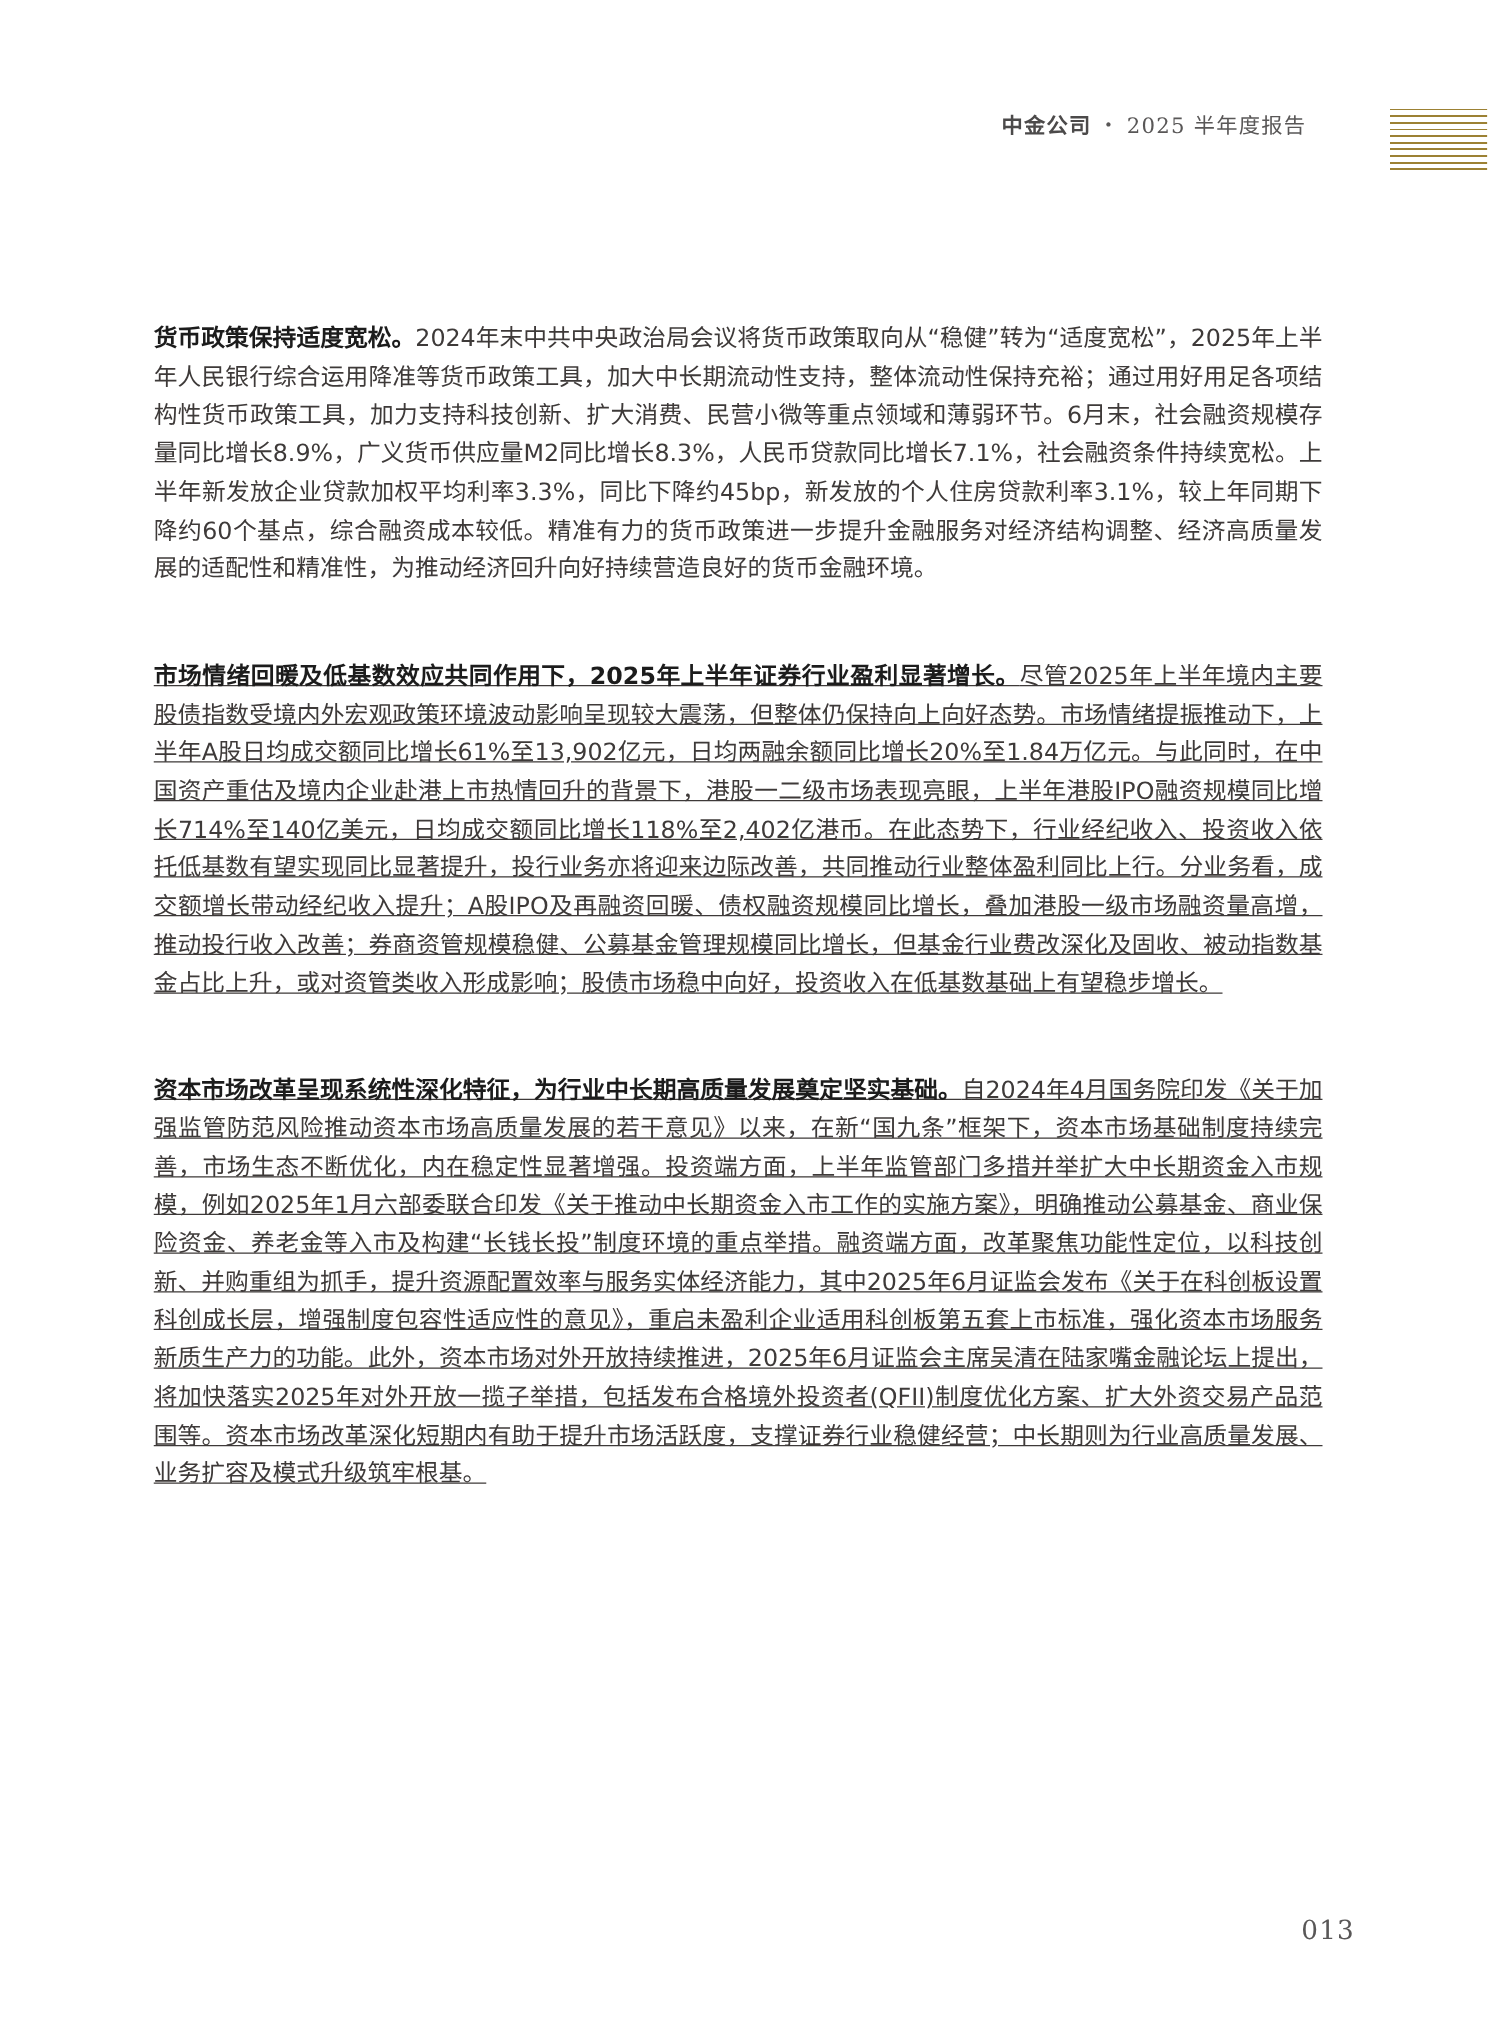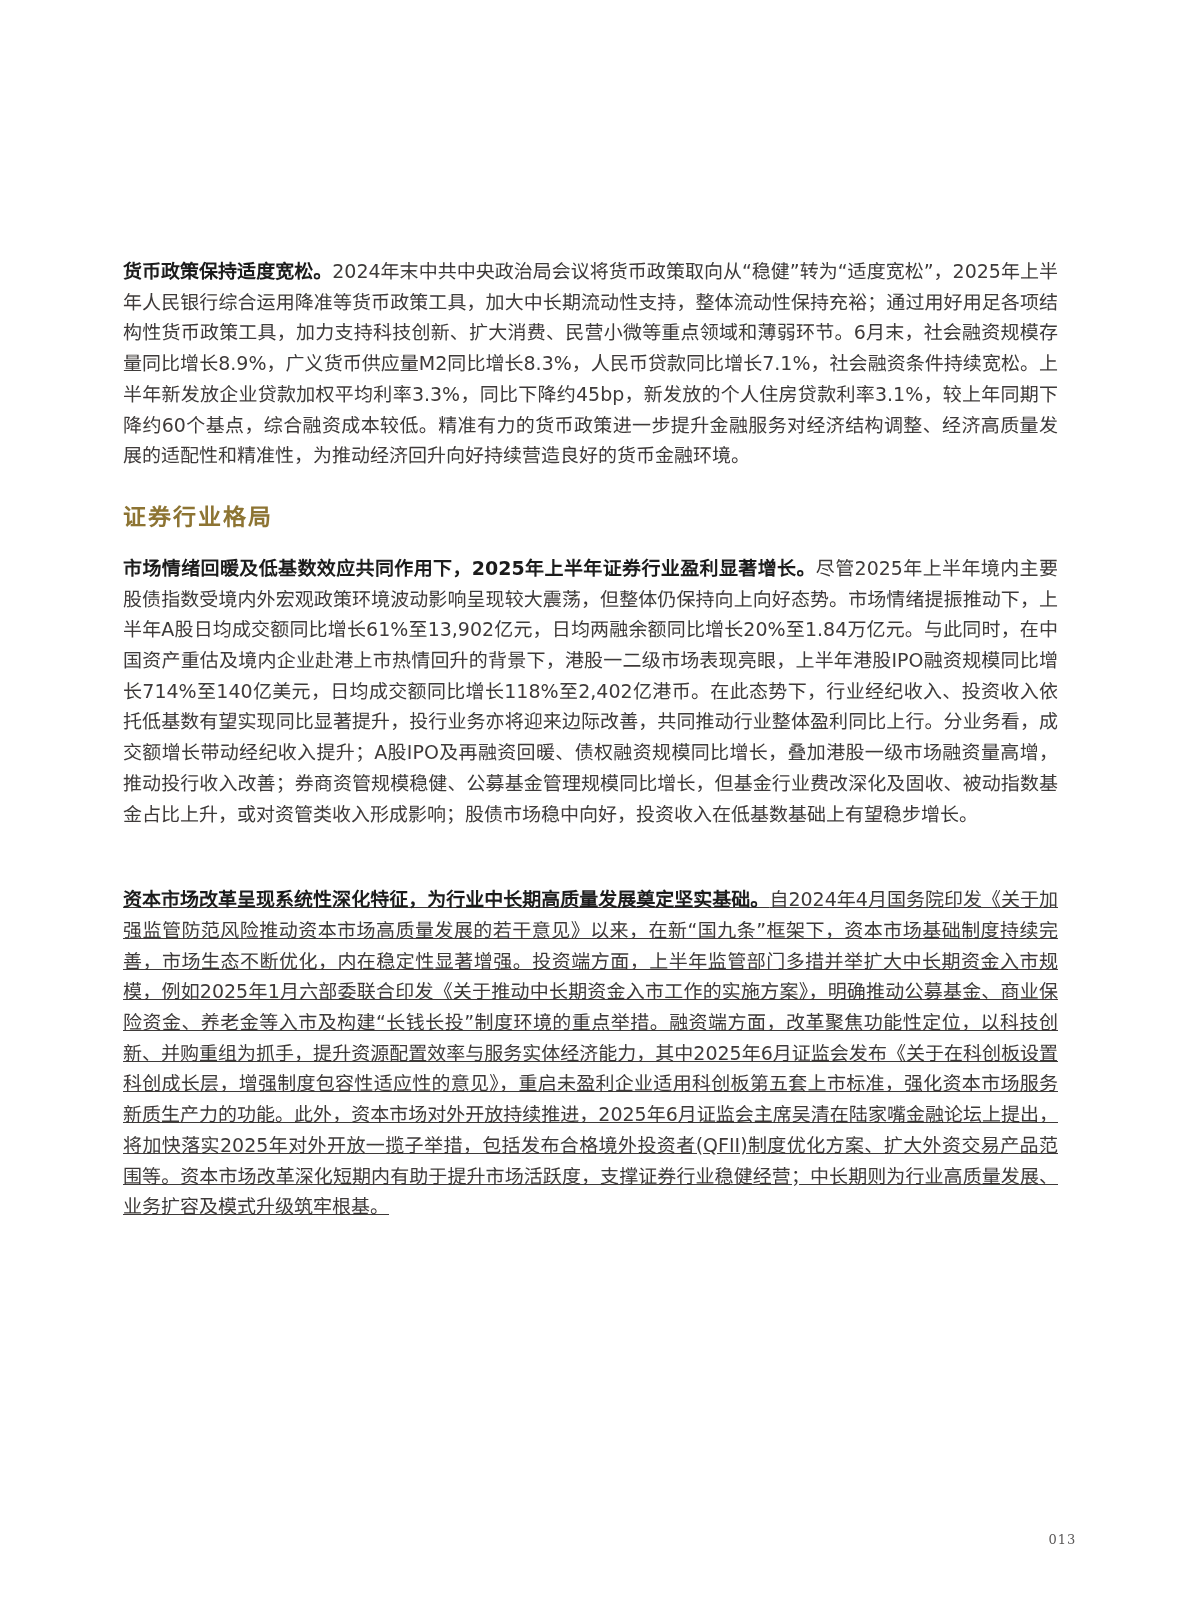--- a/index.html
+++ b/index.html
@@ -93,36 +93,41 @@
   .para + .para { margin-top: 55px; text-decoration: underline; }
 
   
   .page-number {
     position: absolute;
     top: 1532px;
     left: 1015px;
     width: 95px;
     text-align: center;
     font-family: "DejaVu Serif", "Liberation Serif", serif;
-    font-size: 13px;
+    font-size: 21px;
     letter-spacing: 1px;
     color: #595757;
   }
 </style>
 </head>
 <body>
 
 <div class="page">
 
+  <div class="header-row">
+    <div class="header-text">
+      <span class="brand">中金公司</span><span class="dot">•</span><span class="report-title">2025 半年度报告</span>
+    </div>
+    <div class="stripes"></div>
+  </div>
 
   <div class="content">
 
     <p class="para"><span class="lead">货币政策保持适度宽松。</span><span>2024年末中共中央政治局会议将货币政策取向从“稳健”转为“适度宽松”，2025年上半年人民银行综合运用降准等货币政策工具，加大中长期流动性支持，整体流动性保持充裕；通过用好用足各项结构性货币政策工具，加力支持科技创新、扩大消费、民营小微等重点领域和薄弱环节。6月末，社会融资规模存量同比增长8.9%，广义货币供应量M2同比增长8.3%，人民币贷款同比增长7.1%，社会融资条件持续宽松。上半年新发放企业贷款加权平均利率3.3%，同比下降约45bp，新发放的个人住房贷款利率3.1%，较上年同期下降约60个基点，综合融资成本较低。精准有力的货币政策进一步提升金融服务对经济结构调整、经济高质量发展的适配性和精准性，为推动经济回升向好持续营造良好的货币金融环境。</span></p>
 
-    <h2 class="section-heading">证券行业格局</h2>
 
     <p class="para"><span class="lead">市场情绪回暖及低基数效应共同作用下，2025年上半年证券行业盈利显著增长。</span><span>尽管2025年上半年境内主要股债指数受境内外宏观政策环境波动影响呈现较大震荡，但整体仍保持向上向好态势。市场情绪提振推动下，上半年A股日均成交额同比增长61%至13,902亿元，日均两融余额同比增长20%至1.84万亿元。与此同时，在中国资产重估及境内企业赴港上市热情回升的背景下，港股一二级市场表现亮眼，上半年港股IPO融资规模同比增长714%至140亿美元，日均成交额同比增长118%至2,402亿港币。在此态势下，行业经纪收入、投资收入依托低基数有望实现同比显著提升，投行业务亦将迎来边际改善，共同推动行业整体盈利同比上行。分业务看，成交额增长带动经纪收入提升；A股IPO及再融资回暖、债权融资规模同比增长，叠加港股一级市场融资量高增，推动投行收入改善；券商资管规模稳健、公募基金管理规模同比增长，但基金行业费改深化及固收、被动指数基金占比上升，或对资管类收入形成影响；股债市场稳中向好，投资收入在低基数基础上有望稳步增长。</span></p>
 
     <p class="para"><span class="lead">资本市场改革呈现系统性深化特征，为行业中长期高质量发展奠定坚实基础。</span><span>自2024年4月国务院印发《关于加强监管防范风险推动资本市场高质量发展的若干意见》以来，在新“国九条”框架下，资本市场基础制度持续完善，市场生态不断优化，内在稳定性显著增强。投资端方面，上半年监管部门多措并举扩大中长期资金入市规模，例如2025年1月六部委联合印发《关于推动中长期资金入市工作的实施方案》，明确推动公募基金、商业保险资金、养老金等入市及构建“长钱长投”制度环境的重点举措。融资端方面，改革聚焦功能性定位，以科技创新、并购重组为抓手，提升资源配置效率与服务实体经济能力，其中2025年6月证监会发布《关于在科创板设置科创成长层，增强制度包容性适应性的意见》，重启未盈利企业适用科创板第五套上市标准，强化资本市场服务新质生产力的功能。此外，资本市场对外开放持续推进，2025年6月证监会主席吴清在陆家嘴金融论坛上提出，将加快落实2025年对外开放一揽子举措，包括发布合格境外投资者(QFII)制度优化方案、扩大外资交易产品范围等。资本市场改革深化短期内有助于提升市场活跃度，支撑证券行业稳健经营；中长期则为行业高质量发展、业务扩容及模式升级筑牢根基。</span></p>
 
   </div>
 
   <div class="page-number">013</div>
 
 </div>

